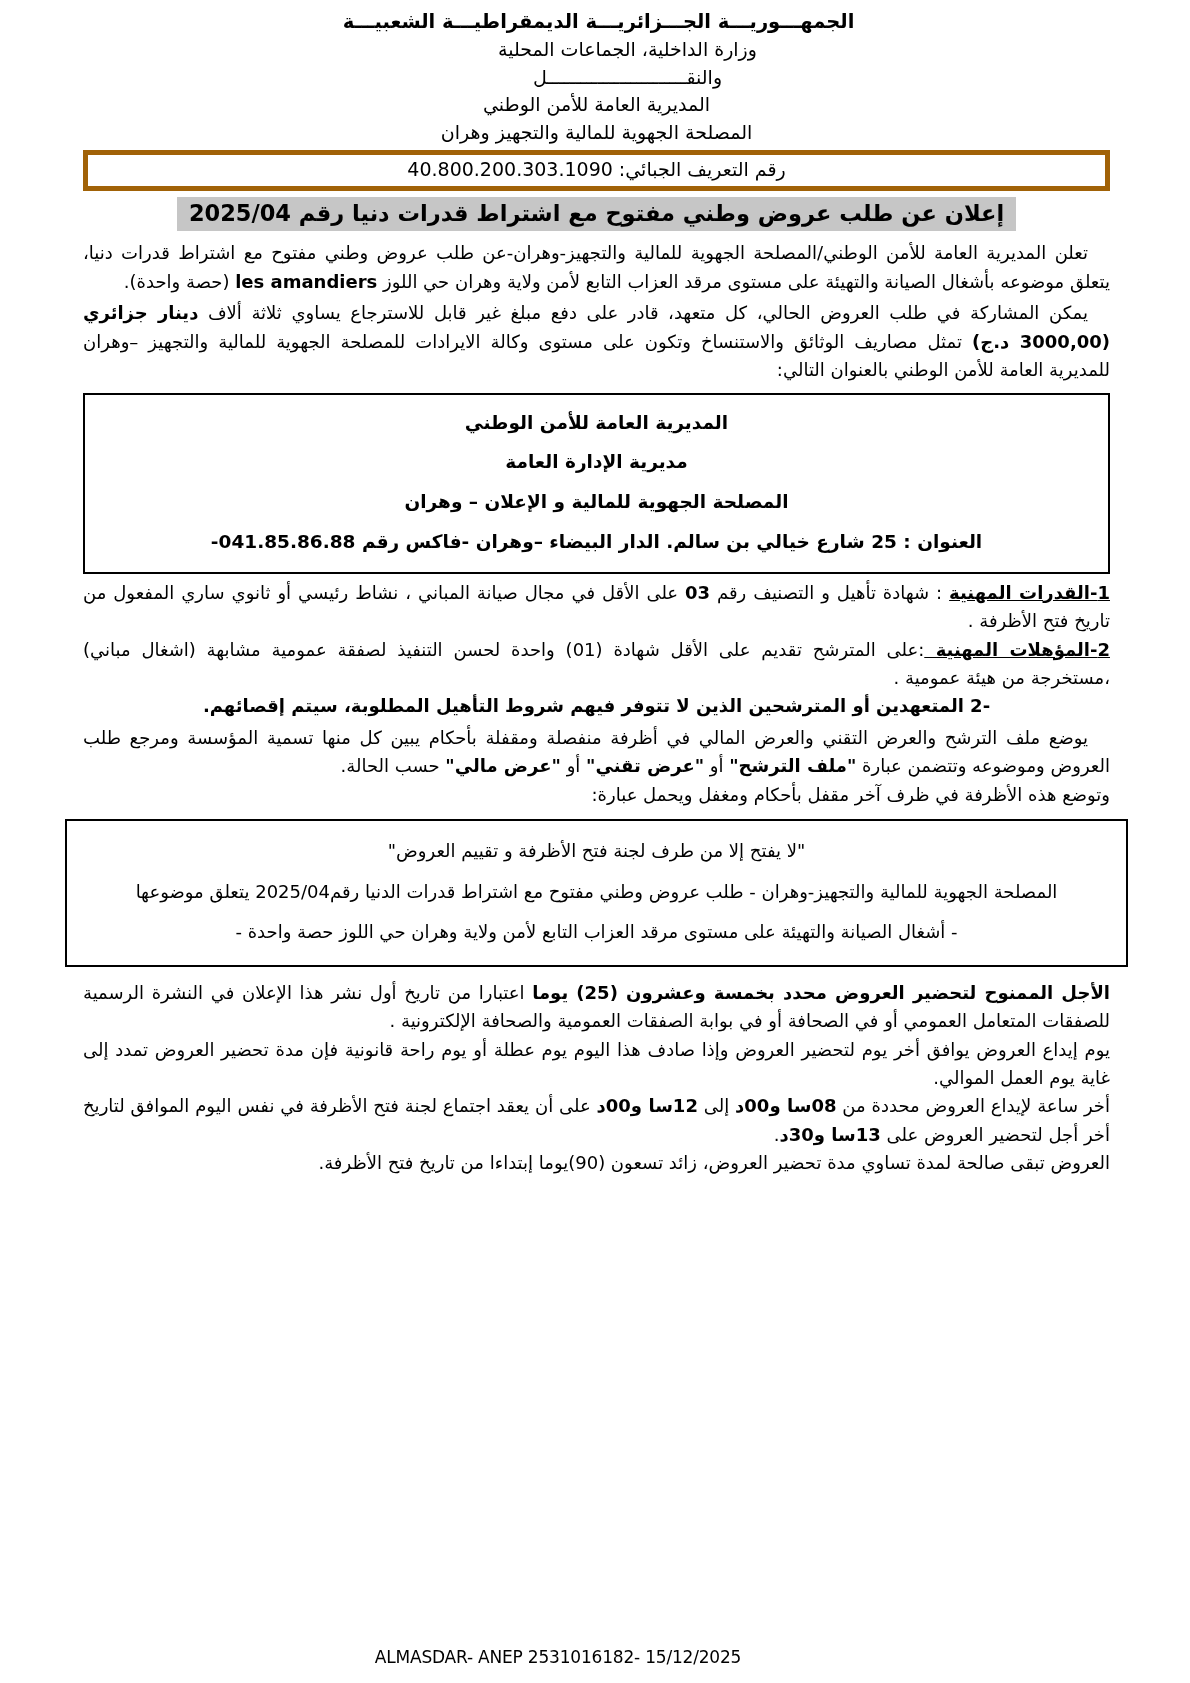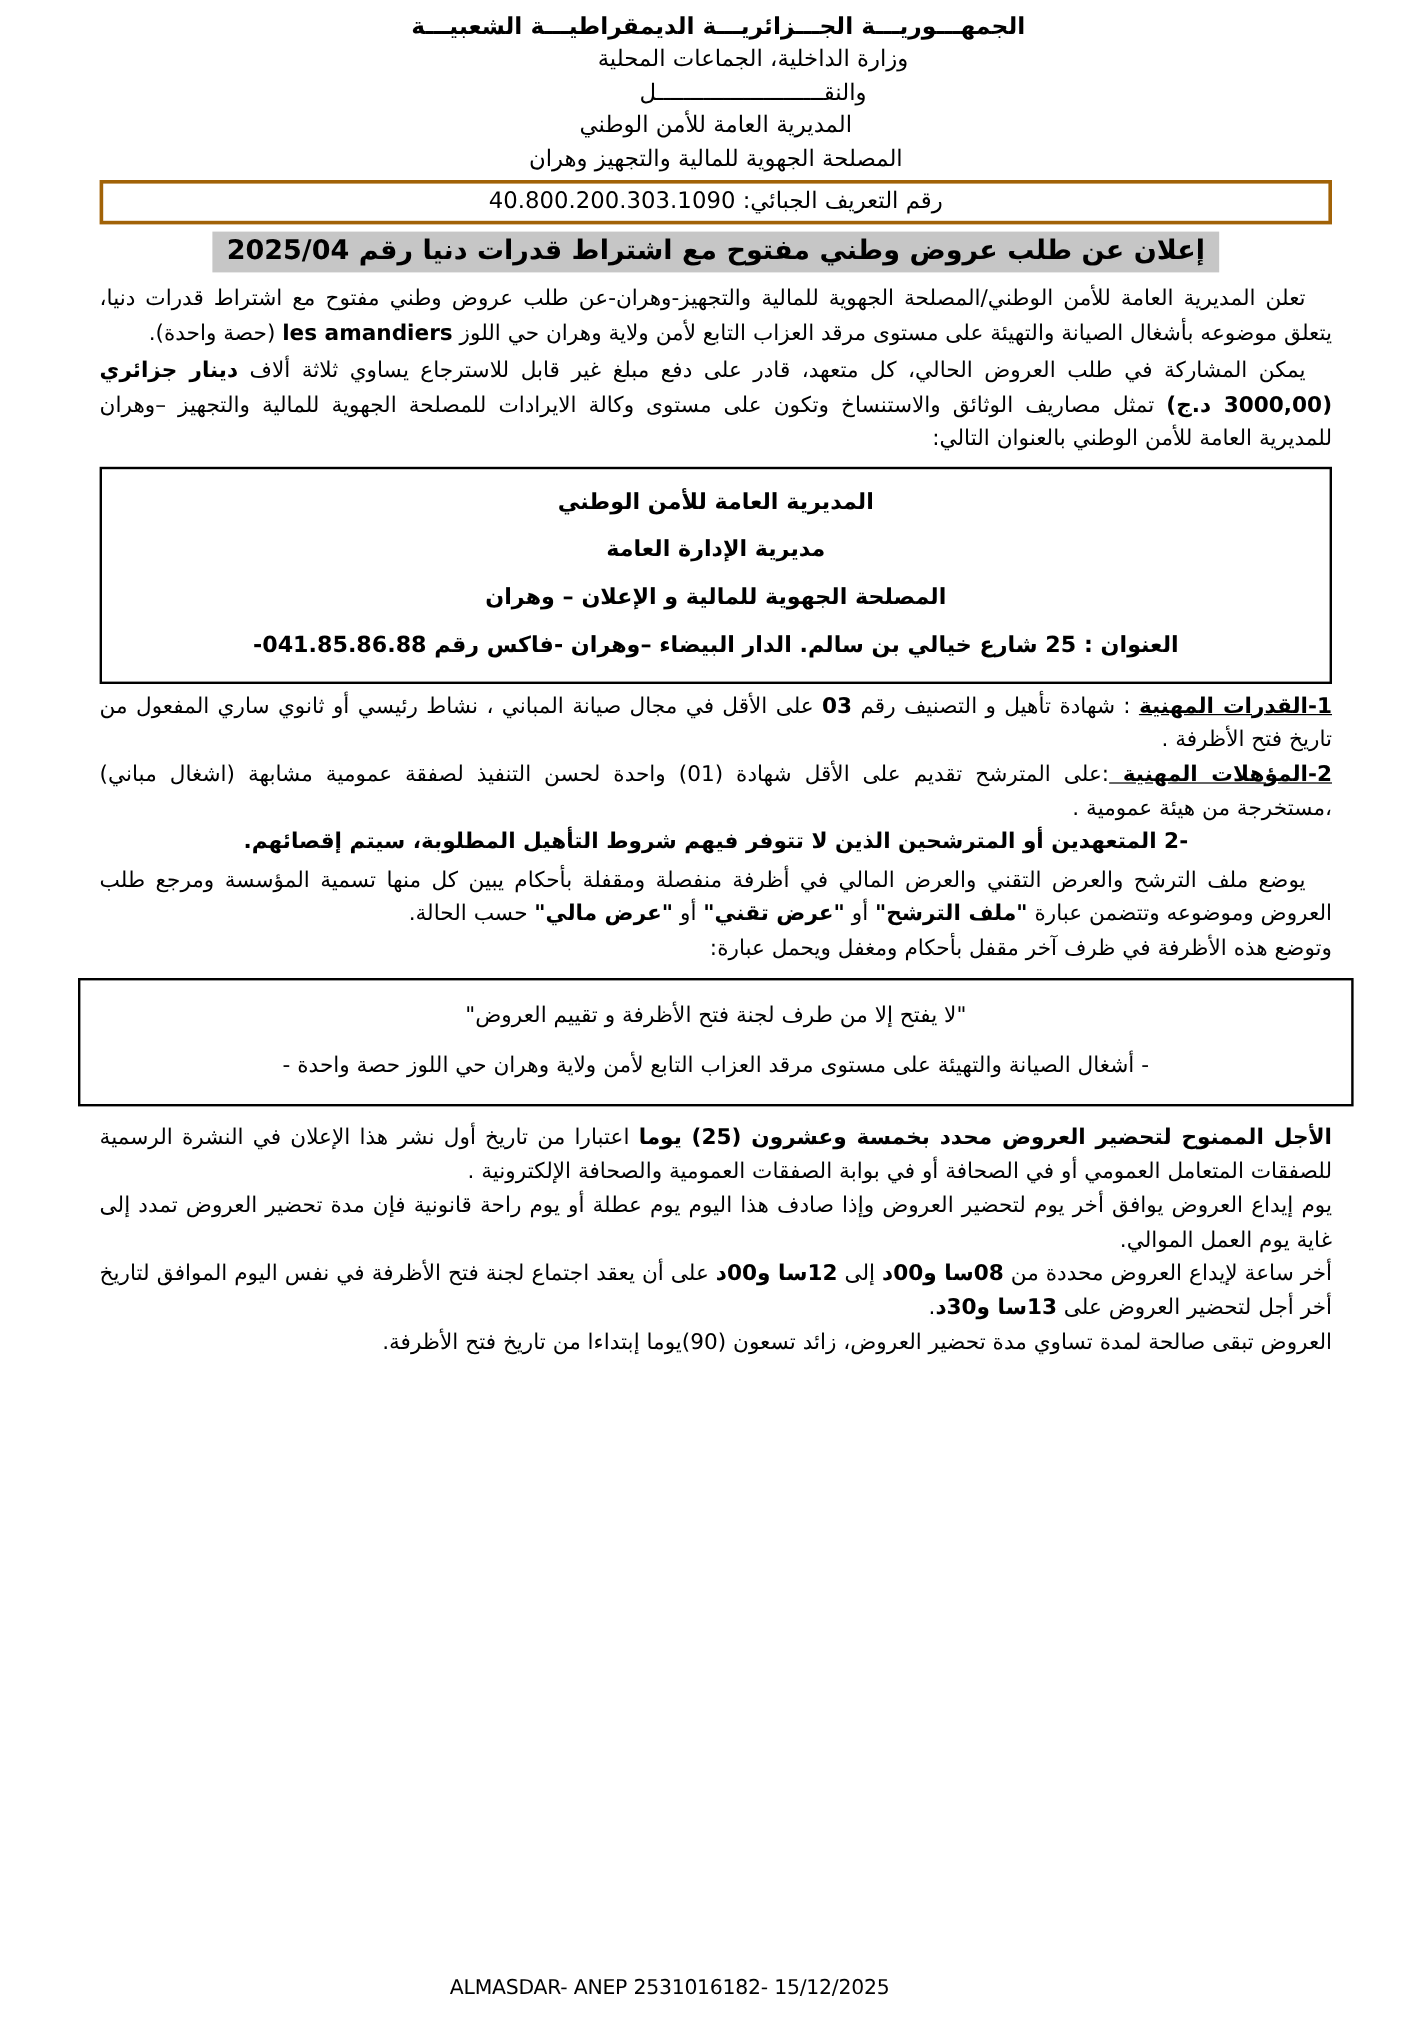--- a/index.html
+++ b/index.html
@@ -5,21 +5,21 @@
   html,body{margin:0;padding:0;}
   body{
     width:1190px;height:1683px;background:#ffffff;color:#000;
     font-family:"DejaVu Sans",sans-serif;position:relative;overflow:hidden;
   }
   .page{padding:8px 80px 0 83px;direction:rtl;}
   .hline{font-size:19px;line-height:1.45;text-align:center;}
   .h-bold{font-weight:700;font-size:19.5px;padding-left:4px;}
   .hline.h2,.hline.h3{padding-left:62px;}
   .tax-box{
-    border:3px solid #a16207;margin-top:4px;padding:3px 0 6px;
+    border:5px solid #a16207;margin-top:4px;padding:3px 0 6px;
     text-align:center;font-size:19px;
   }
   .title-wrap{text-align:center;margin:6px 0 8px;}
   .title{
     display:inline-block;font-weight:700;font-size:22.5px;
     padding:3px 12px 5px;
   }
   .p{
     font-size:18px;line-height:1.58;margin:0;text-align:justify;
   }
@@ -75,20 +75,21 @@
 
   <p class="p"><span class="b u">1-القدرات المهنية</span><span>  : شهادة تأهيل و التصنيف رقم </span><span class="b">03</span><span> على الأقل في مجال صيانة المباني ، نشاط رئيسي أو ثانوي ساري المفعول من تاريخ فتح الأظرفة .</span></p>
   <p class="p"><span class="b u">2-المؤهلات المهنية </span><span>:على المترشح تقديم على الأقل شهادة (01) واحدة لحسن التنفيذ لصفقة عمومية مشابهة (اشغال مباني) ،مستخرجة من هيئة عمومية .</span></p>
   <p class="p center-line"><span class="b">-2 المتعهدين أو المترشحين الذين لا تتوفر فيهم شروط التأهيل المطلوبة، سيتم إقصائهم.</span></p>
 
   <p class="p indent sp"><span>يوضع ملف الترشح والعرض التقني والعرض المالي في أظرفة منفصلة ومقفلة بأحكام يبين كل منها تسمية المؤسسة ومرجع طلب العروض وموضوعه وتتضمن عبارة </span><span class="b">"ملف الترشح"</span><span> أو </span><span class="b">"عرض تقني"</span><span> أو </span><span class="b">"عرض مالي"</span><span> حسب الحالة.</span></p>
   <p class="p"><span>وتوضع هذه الأظرفة في ظرف آخر مقفل بأحكام ومغفل ويحمل عبارة:</span></p>
 
   <div class="env-box">
     <div>"لا يفتح إلا من طرف لجنة فتح الأظرفة و تقييم العروض"</div>
+    <div>المصلحة الجهوية للمالية والتجهيز-وهران - طلب عروض وطني مفتوح مع اشتراط قدرات الدنيا  رقم2025/04 يتعلق موضوعها</div>
     <div>- أشغال الصيانة والتهيئة على مستوى مرقد العزاب التابع لأمن ولاية وهران حي اللوز حصة واحدة -</div>
   </div>
 
   <p class="p"><span class="b">الأجل الممنوح لتحضير العروض محدد بخمسة وعشرون (25) يوما</span><span> اعتبارا من تاريخ أول نشر هذا الإعلان في النشرة الرسمية للصفقات المتعامل العمومي أو في الصحافة أو في بوابة الصفقات العمومية والصحافة الإلكترونية .</span></p>
   <p class="p"><span>يوم إيداع العروض يوافق أخر يوم لتحضير العروض وإذا صادف هذا اليوم يوم عطلة أو يوم راحة قانونية فإن مدة تحضير العروض تمدد إلى غاية يوم العمل الموالي.</span></p>
   <p class="p"><span>أخر ساعة لإيداع العروض محددة من </span><span class="b">08سا و00د</span><span> إلى </span><span class="b">12سا و00د</span><span> على أن يعقد اجتماع لجنة فتح الأظرفة في نفس اليوم الموافق لتاريخ أخر أجل لتحضير العروض على </span><span class="b">13سا و30د</span><span>.</span></p>
   <p class="p"><span>العروض تبقى صالحة لمدة تساوي مدة تحضير العروض، زائد تسعون (90)يوما إبتداءا من تاريخ فتح الأظرفة.</span></p>
 
 </div>
 

